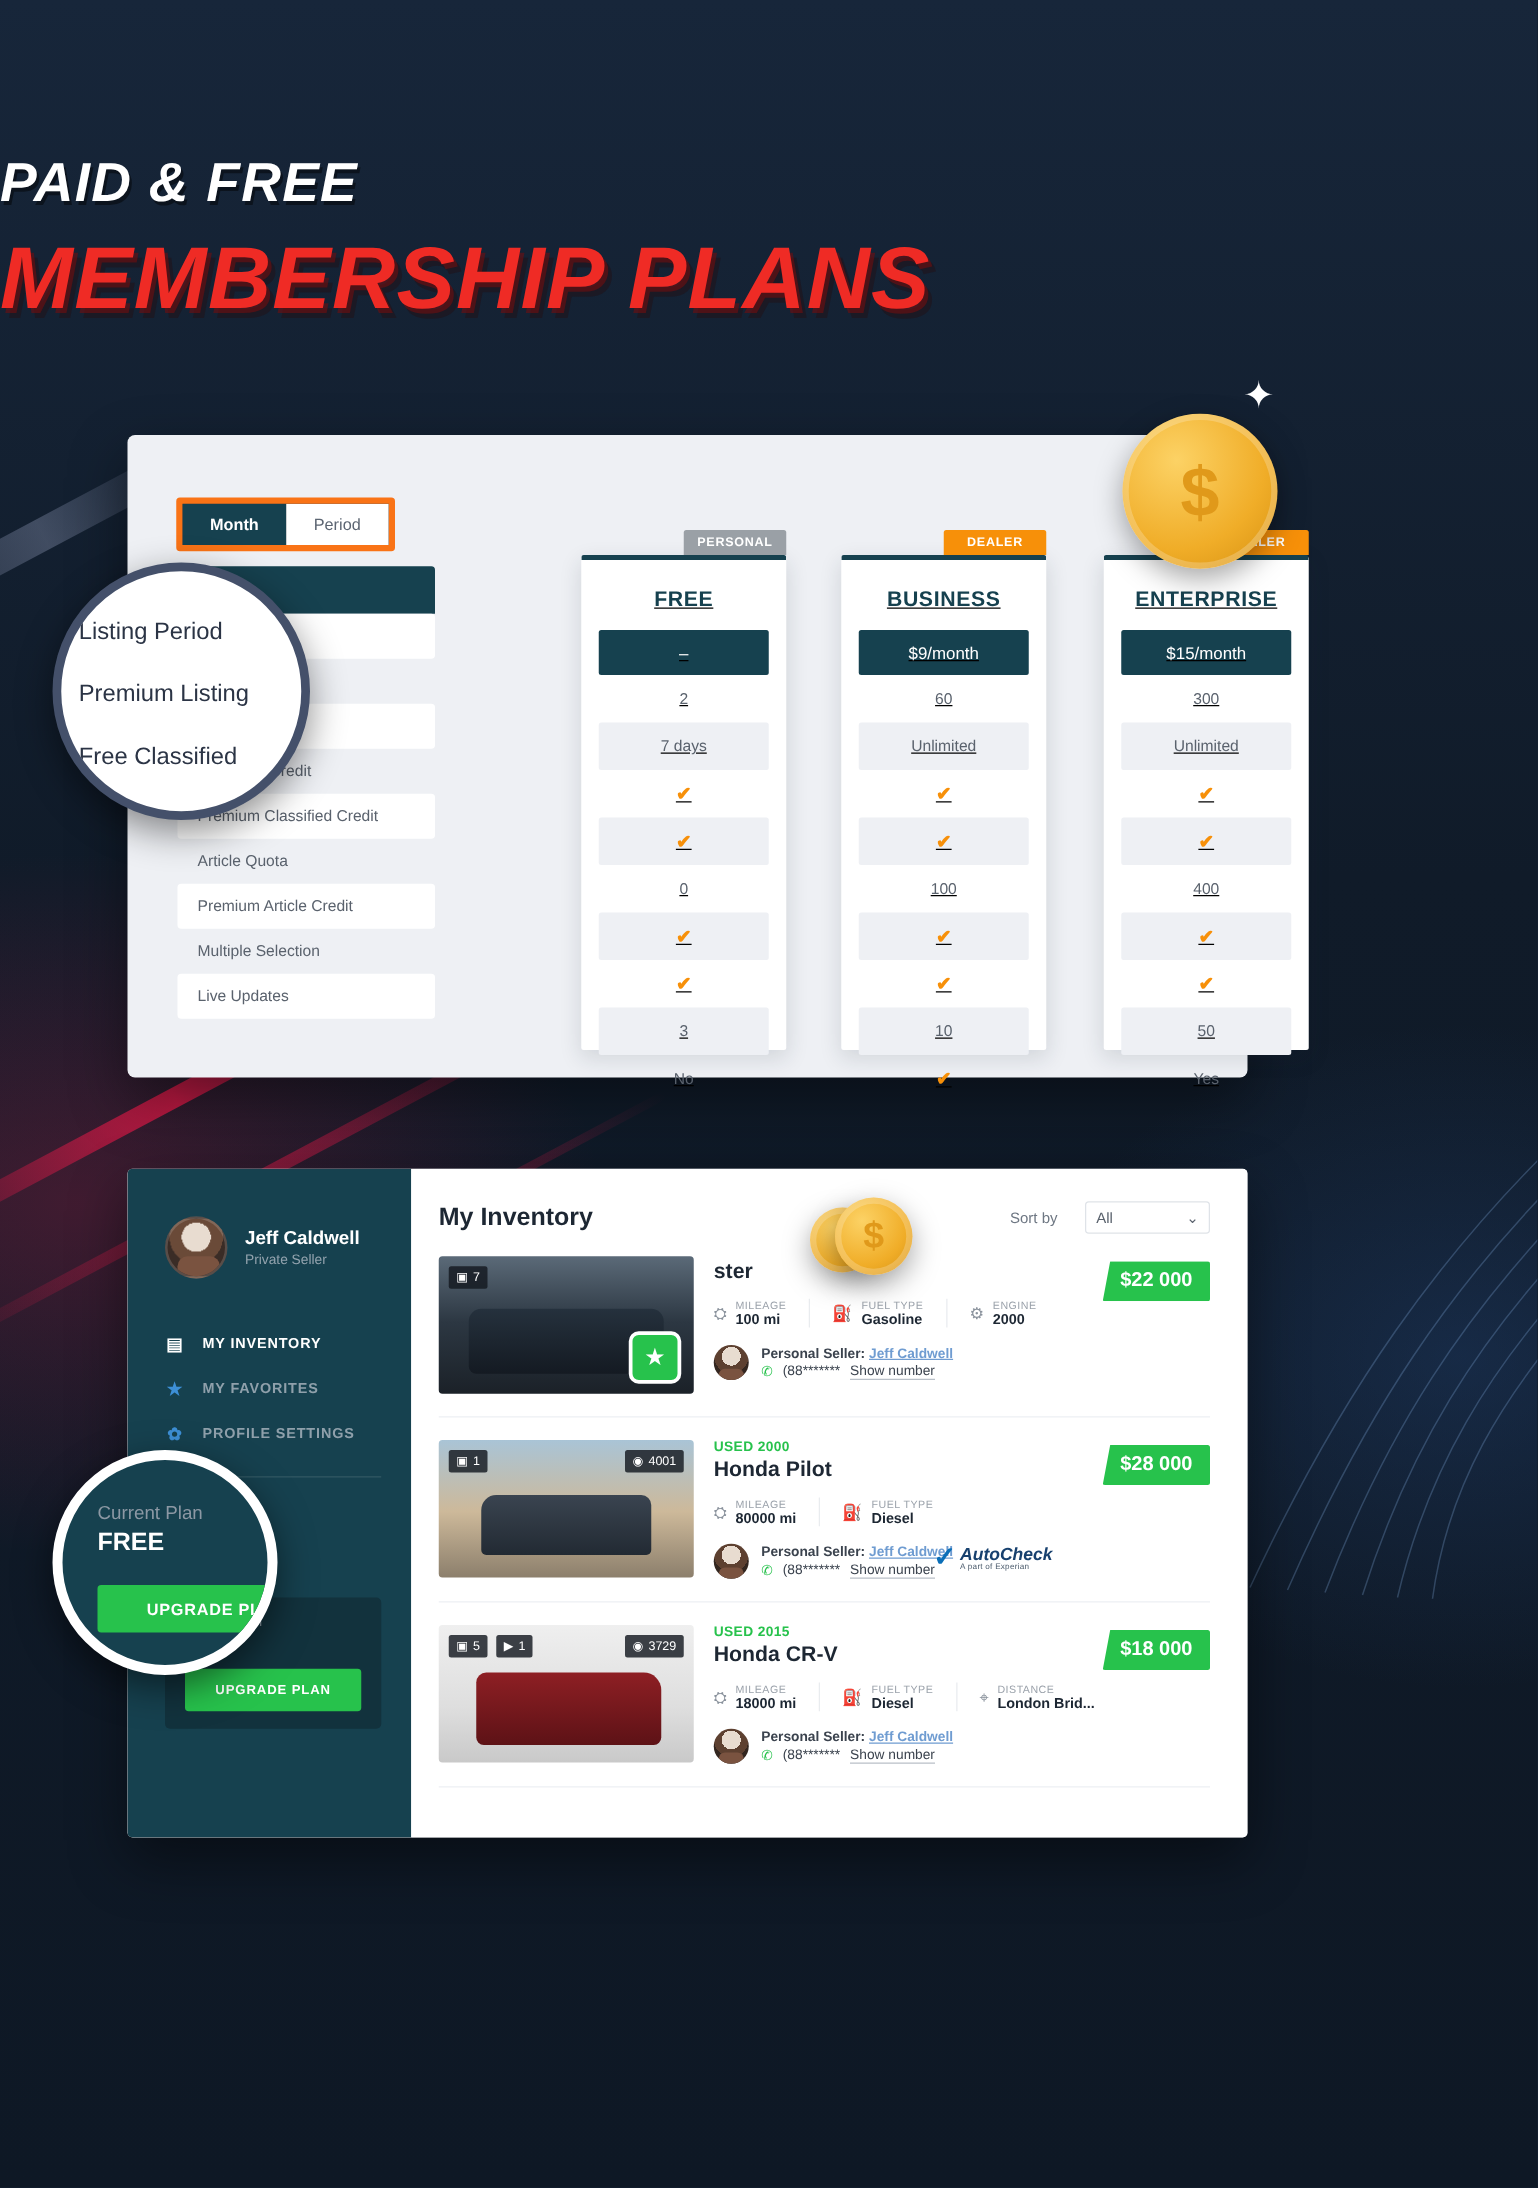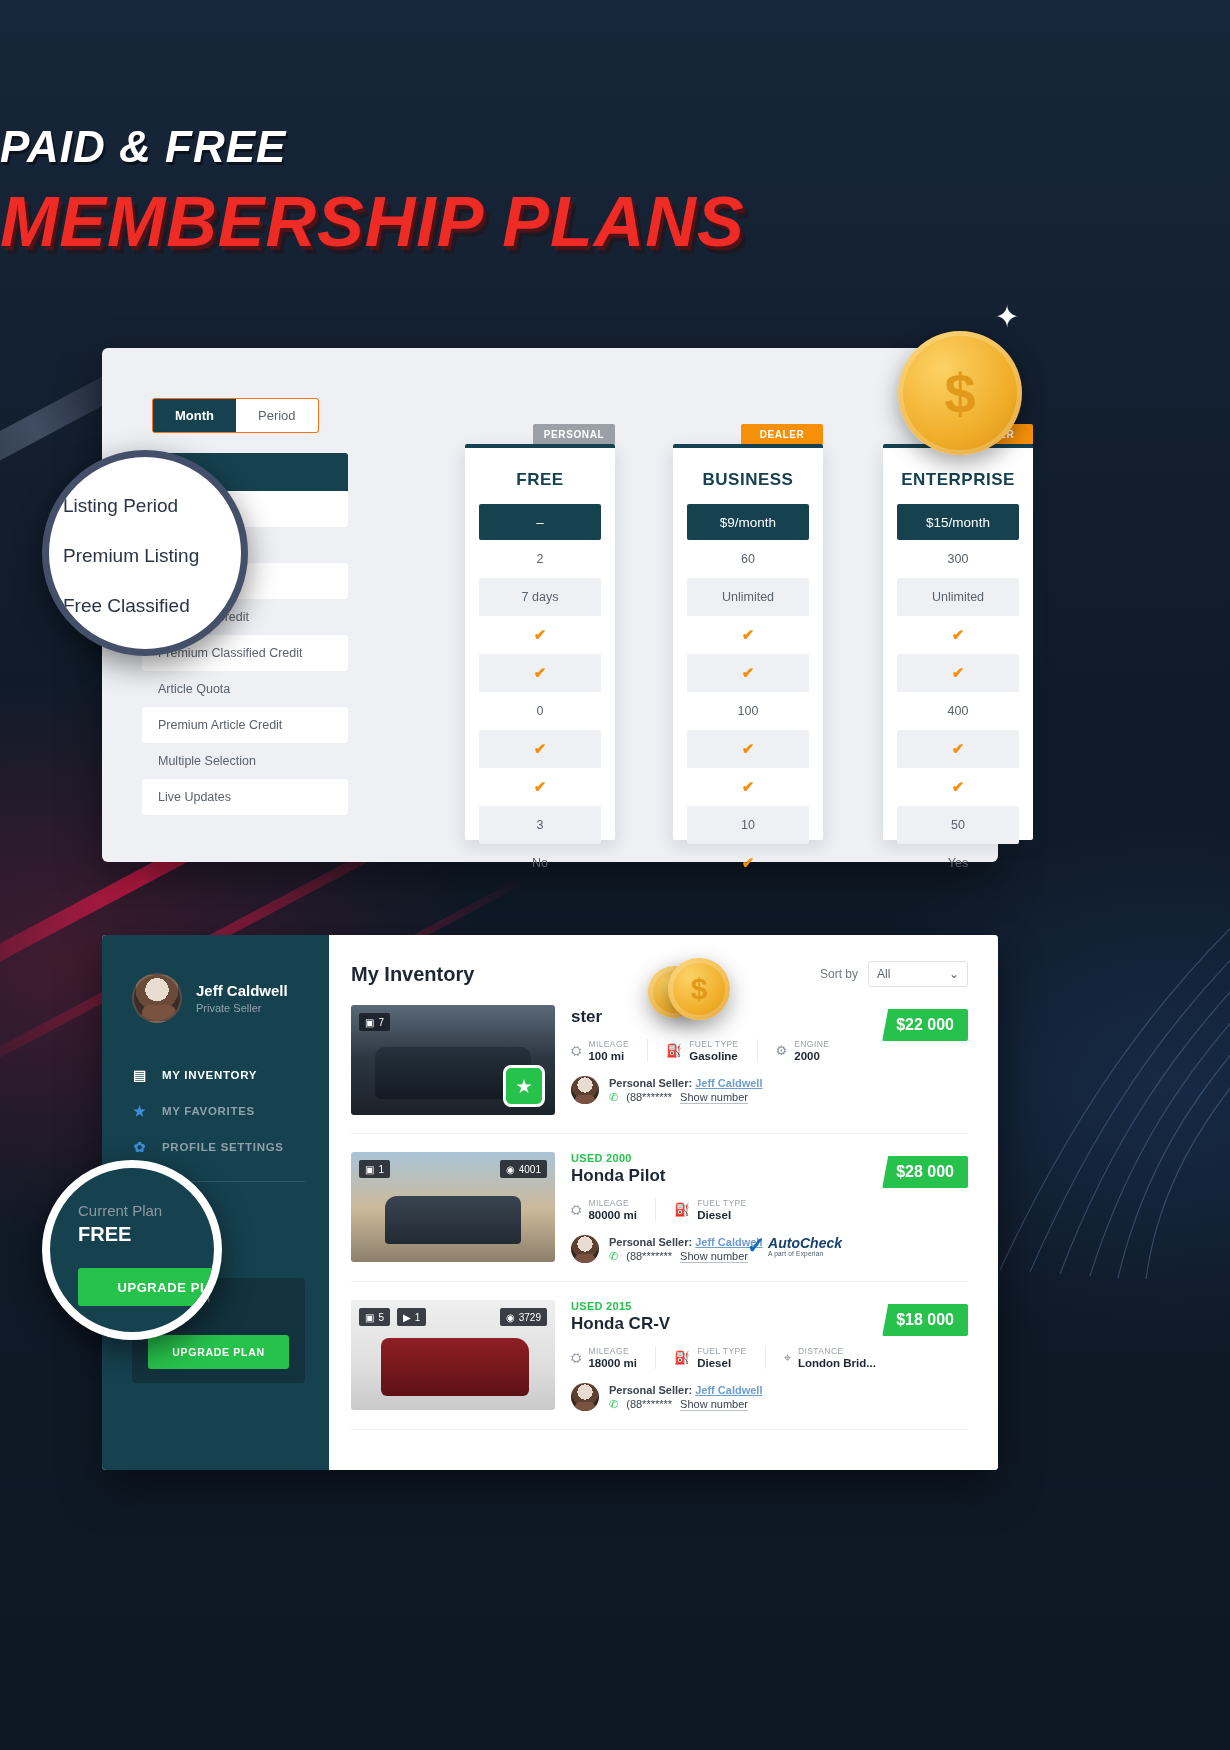--- a/index.html
+++ b/index.html
@@ -50,22 +50,22 @@
     color: #ef2b25;
     text-shadow: 3px 4px 0 rgba(120,12,12,.55), 6px 8px 0 rgba(40,8,10,.35);
   }
   
   .pricing-card {
     position: absolute; left: 102px; top: 348px; width: 896px; height: 514px;
     background: #eef0f4; border-radius: 6px;
     box-shadow: 0 18px 46px rgba(0,0,0,.42);
   }
   .toggle {
-    position: absolute; left: 50px; top: 50px;
-    display: flex; border: 1px solid #f97316; border-radius: 3px; overflow: hidden;
+    position: absolute; left: 39px; top: 50px;
+    display: flex; border: 5px solid #f97316; border-radius: 3px; overflow: hidden;
     background: #404040;
   }
   .toggle div { padding: 9px 22px; font-size: 13px; cursor: pointer; }
   .toggle .on { background: #16414f; color: #fff; font-weight: 600; }
   .toggle .off { background: #fff; color: #5c6572; }
 
   .feat-col {
     position: absolute; left: 40px; top: 105px; width: 206px;
   }
   .feat-head {
@@ -73,23 +73,24 @@
     display: flex; align-items: center; padding-left: 16px; font-weight: 600;
     border-radius: 3px 3px 0 0;
   }
   .feat-row {
     height: 36px; display: flex; align-items: center; padding-left: 16px;
     font-size: 12.5px; color: #5a626d; background: transparent;
   }
   .feat-row.alt { background: #ffffff; border-radius: 3px; }
 
   .plan-col {
-    position: absolute; top: 96px; width: 150px; height: 396px;
+    position: absolute; top: 96px; width: 164px; height: 396px;
     background: #fff; border-top: 4px solid #16414f; border-radius: 2px;
     box-shadow: 0 6px 18px rgba(30,40,60,.14);
+    text-decoration: underline;
   }
   .plan-col.c1 { left: 363px; }
   .plan-col.c2 { left: 571px; }
   .plan-col.c3 { left: 781px; }
   .plan-badge {
     position: absolute; top: -24px; right: 0; height: 20px; min-width: 82px;
     display: flex; align-items: center; justify-content: center;
     font-size: 10px; font-weight: 700; letter-spacing: .6px; color: #fff;
     border-radius: 2px 2px 0 0; padding: 0 10px;
   }
@@ -193,21 +194,21 @@
   .plan-box .k { font-size: 11px; color: #8b9aa5; }
   .plan-box .v { font-size: 14px; color: #fff; font-weight: 700; margin: 3px 0 12px; }
   .plan-box .btn {
     background: #27c24c; color: #fff; font-size: 10.5px; font-weight: 700; letter-spacing: .7px;
     border-radius: 3px; text-align: center; padding: 11px 0;
   }
 
   .dash-main { flex: 1; background: #fff; padding: 26px 30px 0 22px; position: relative; }
   .inv-head { display: flex; align-items: center; justify-content: space-between; }
   .inv-title { font-size: 20px; font-weight: 700; color: #1d2733; }
-  .sortwrap { display: flex; align-items: center; gap: 10px; }
+  .sortwrap { display: flex; align-items: center; gap: 22px; }
   .sortlbl { font-size: 12px; color: #6e7783; }
   .sortsel {
     width: 100px; height: 26px; border: 1px solid #dfe3e8; border-radius: 3px;
     display: flex; align-items: center; justify-content: space-between;
     padding: 0 8px; font-size: 12px; color: #5a626d; background: #fff;
   }
   .listing {
     display: flex; gap: 16px; padding: 18px 0; border-bottom: 1px solid #edf0f3; position: relative;
   }
   .thumb {

